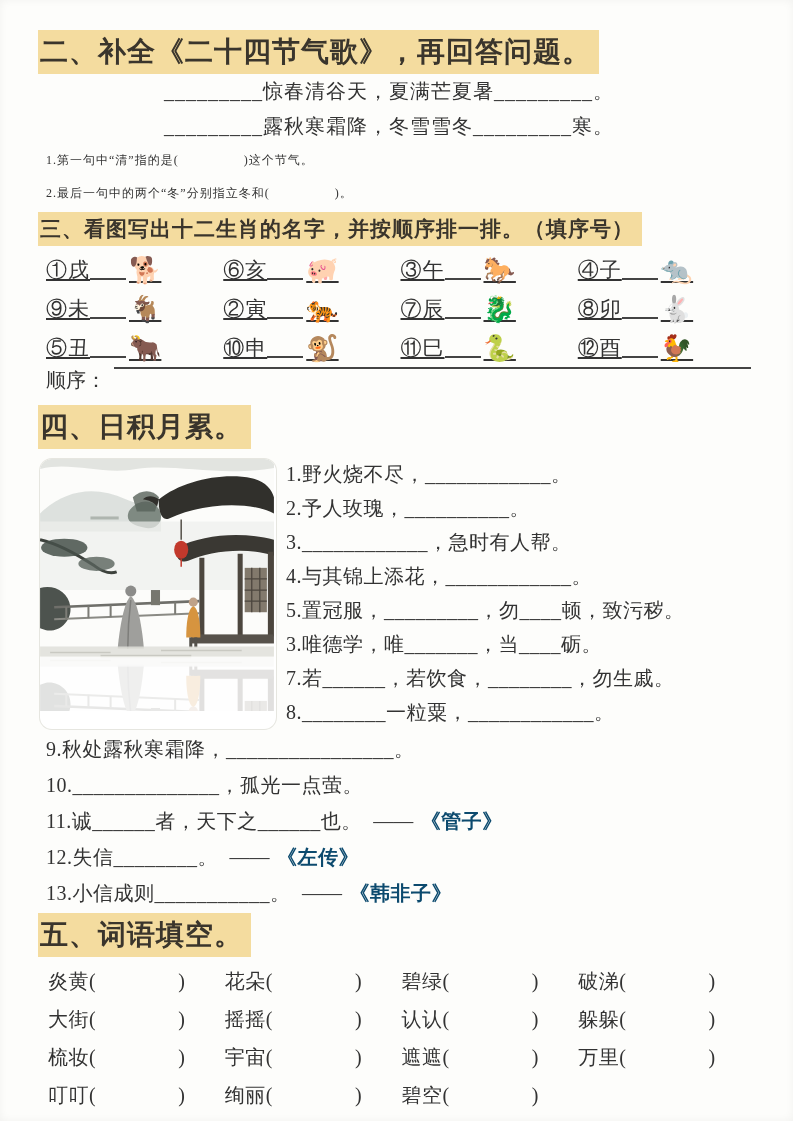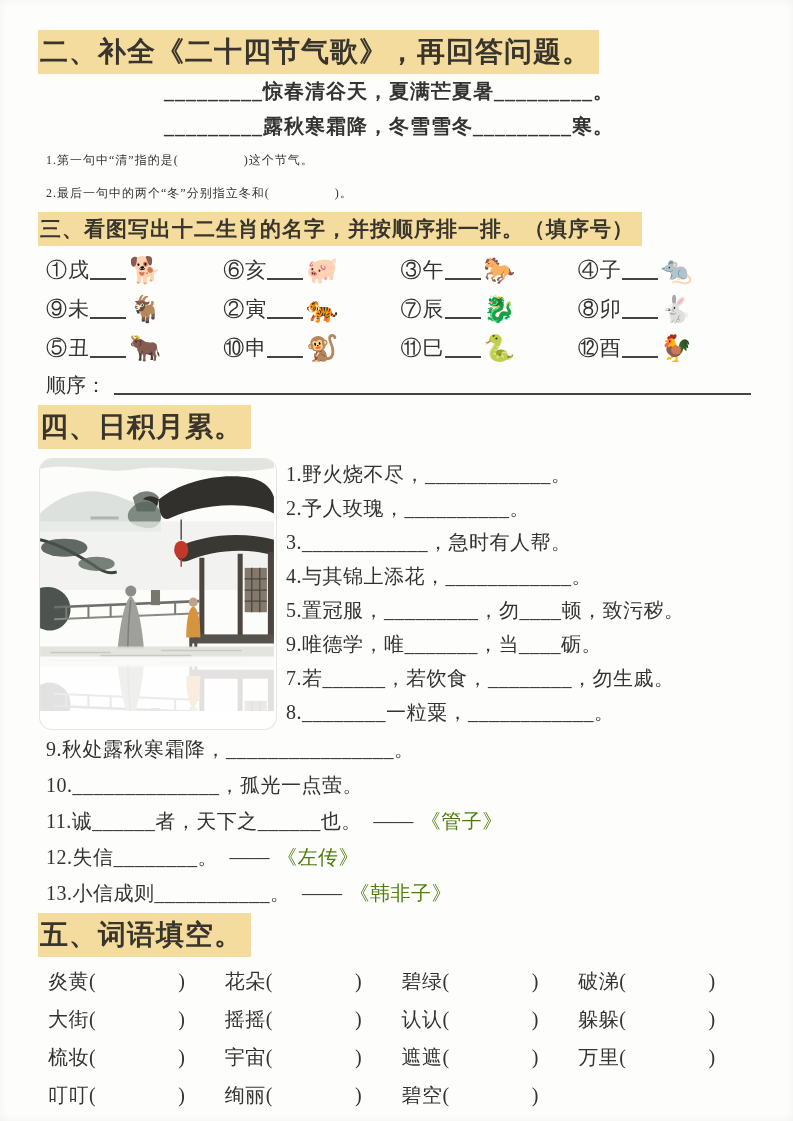--- a/index.html
+++ b/index.html
@@ -21,58 +21,57 @@
     letter-spacing:1px;
     color:#3a352c;
   }
   .section { margin-bottom:2px; }
   .songline {
     font-size:20px;
     line-height:35px;
     padding-left:126px;
     letter-spacing:1px;
     white-space:nowrap;
-    font-weight:bold;
   }
   .qline {
     font-size:12px;
     line-height:33px;
     padding-left:8px;
     letter-spacing:1px;
     white-space:nowrap;
   }
   
   .zgrid {
     display:grid;
     grid-template-columns: 1fr 1fr 1fr 1fr;
     padding:4px 0 0 8px;
   }
   .zitem {
     display:flex;
     align-items:center;
     height:39px;
     font-size:21px;
     white-space:nowrap;
+    text-decoration:underline;
   }
   .zlabel { letter-spacing:1px; }
   .zblank {
     display:inline-block;
     width:36px;
     border-bottom:2px solid #444;
     height:20px;
   }
   .zanimal {
     font-size:26px;
     line-height:26px;
     margin-left:3px;
     font-family:"DejaVu Sans",sans-serif;
   }
   .orderline {
     display:flex;
-    align-items:flex-end;
     font-size:20px;
     padding-left:8px;
     height:32px;
     margin-bottom:6px;
   }
   .orderline .rule {
     flex:1;
     border-bottom:2px solid #444;
     margin:0 4px 4px 8px;
     height:1px;
@@ -96,21 +95,21 @@
     letter-spacing:0.5px;
   }
   .s4wides { padding-left:8px; margin-top:2px; }
   .s4wide {
     font-size:20px;
     line-height:36px;
     white-space:nowrap;
     letter-spacing:0.5px;
   }
   .s4wide .dash { letter-spacing:0; margin:0 2px 0 6px; }
-  .s4wide .source { color:#4d7c0f; font-weight:normal; }
+  .s4wide .source { color:#0c4a6e; font-weight:bold; }
   
   .wgrid {
     display:grid;
     grid-template-columns:1fr 1fr 1fr 1fr;
     padding:6px 0 0 10px;
   }
   .wcell {
     font-size:20px;
     height:38px;
     line-height:36px;
@@ -262,21 +261,21 @@
         <div class="s4item">1.野火烧不尽，____________。</div>
 
         <div class="s4item">2.予人玫瑰，__________。</div>
 
         <div class="s4item">3.____________，急时有人帮。</div>
 
         <div class="s4item">4.与其锦上添花，____________。</div>
 
         <div class="s4item">5.置冠服，_________，勿____顿，致污秽。</div>
 
-        <div class="s4item">9.唯德学，唯_______，当____砺。</div>
+        <div class="s4item">3.唯德学，唯_______，当____砺。</div>
 
         <div class="s4item">7.若______，若饮食，________，勿生戚。</div>
 
         <div class="s4item">8.________一粒粟，____________。</div>
       </div>
   </div>
   <div class="s4wides">
 
       <div class="s4wide">
         <span>9.秋处露秋寒霜降，________________。</span>

